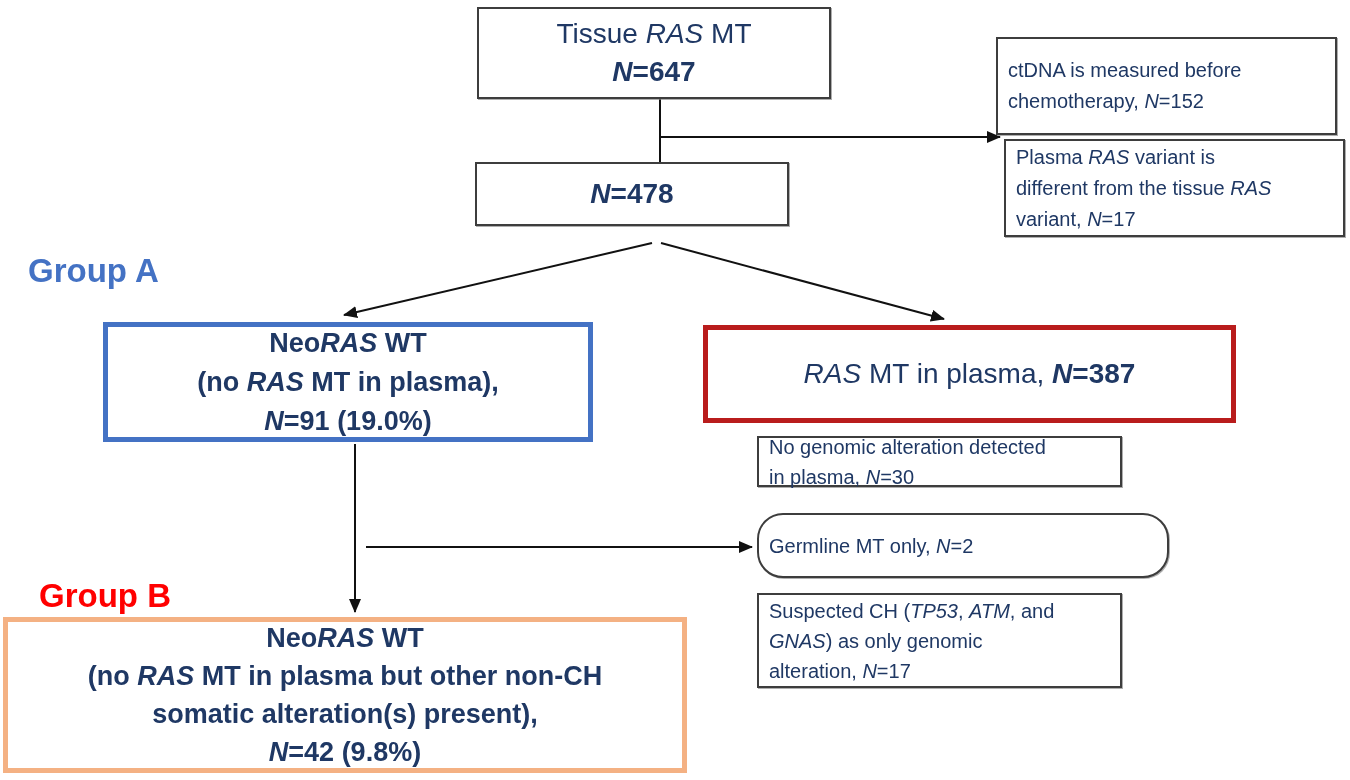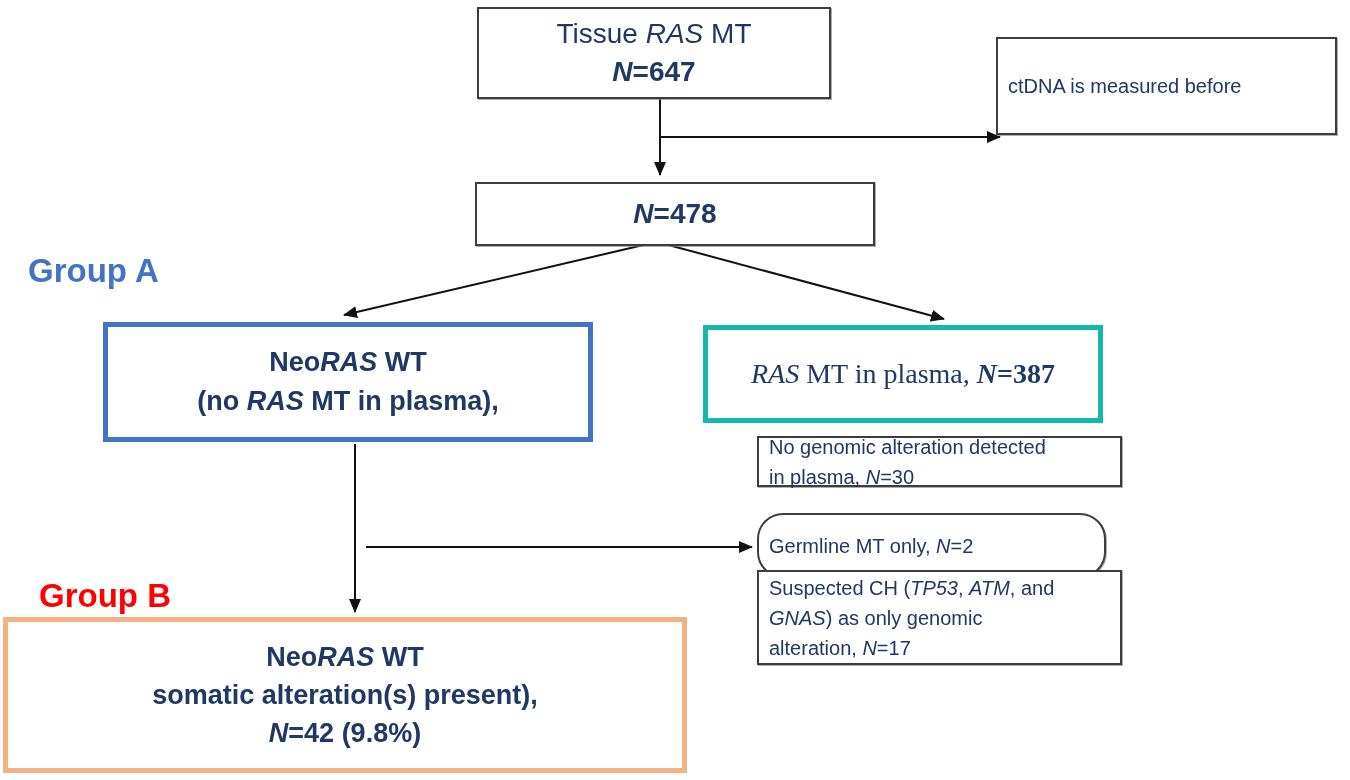--- a/index.html
+++ b/index.html
@@ -12,26 +12,26 @@
   .thinbox{border:2px solid #3d3d3d;box-shadow:1px 1px 0 rgba(130,130,130,0.65);}
   .center{align-items:center;text-align:center;}
   .leftpad{padding:4px 10px;text-align:left;}
   .i{font-style:italic;text-align:center;}
   .b{font-weight:bold;}
   .line{white-space:pre-wrap;}
 
   #tissue-box{left:477px;top:7px;width:354px;height:92px;font-size:28px;line-height:38px;}
   #ctdna-box{left:996px;top:37px;width:341px;height:98px;font-size:20px;line-height:31px;}
   #plasma-box{left:1004px;top:139px;width:341px;height:98px;font-size:20px;line-height:31px;}
-  #n478-box{left:475px;top:182px;width:400px;height:64px;font-size:28px;}
+  #n478-box{left:475px;top:162px;width:314px;height:64px;font-size:28px;}
   #group-a-box{left:103px;top:322px;width:490px;height:120px;border:5px solid var(--blue,#4472c4);font-size:27px;line-height:39px;font-weight:bold;}
-  #ras-mt-box{left:703px;top:325px;width:400px;height:98px;border:5px solid #14b8a6;font-size:28px;font-family:Liberation Serif, serif;}
+  #ras-mt-box{left:703px;top:325px;width:533px;height:98px;border:5px solid #b91c1c;font-size:28px;}
   #no-genomic-box{left:757px;top:436px;width:365px;height:51px;font-size:20px;line-height:30px;}
-  #germline-box{left:757px;top:513px;width:349px;height:65px;font-size:20px;line-height:30px;border-radius:26px;}
-  #suspected-box{left:757px;top:570px;width:365px;height:95px;font-size:20px;line-height:30px;}
+  #germline-box{left:757px;top:513px;width:412px;height:65px;font-size:20px;line-height:30px;border-radius:26px;}
+  #suspected-box{left:757px;top:593px;width:365px;height:95px;font-size:20px;line-height:30px;}
   #group-b-box{left:3px;top:617px;width:684px;height:156px;border:5px solid var(--peach,#f4b183);font-size:27px;line-height:38px;font-weight:bold;}
 
   .grp-label{position:absolute;z-index:2;font-size:33px;font-weight:bold;}
   #group-a-label{left:28px;top:252px;color:var(--blue,#4472c4);}
   #group-b-label{left:39px;top:577px;color:var(--red,#ff0000);}
 </style>
 </head>
 <body>
 
 <div id="stage">
@@ -50,32 +50,39 @@
     <line x1="366" y1="547" x2="752" y2="547" stroke="#111111" stroke-width="2" marker-end="url(#ah)"></line>
   </svg>
 
   <div class="box thinbox center" id="tissue-box">
     <div class="line"><span>Tissue </span><span class="i">RAS</span><span> MT</span></div>
     <div class="line b"><span class="i">N</span><span>=647</span></div>
   </div>
 
   <div class="box thinbox leftpad" id="ctdna-box">
     <div class="line"><span>ctDNA is measured before</span></div>
+    <div class="line"><span>chemotherapy, </span><span class="i">N</span><span>=152</span></div>
   </div>
 
+  <div class="box thinbox leftpad" id="plasma-box">
+    <div class="line"><span>Plasma </span><span class="i">RAS</span><span> variant is</span></div>
+    <div class="line"><span>different from the tissue </span><span class="i">RAS</span></div>
+    <div class="line"><span>variant, </span><span class="i">N</span><span>=17</span></div>
+  </div>
 
   <div class="box thinbox center" id="n478-box">
     <div class="line b"><span class="i">N</span><span>=478</span></div>
   </div>
 
   <div class="grp-label" id="group-a-label">Group A</div>
 
   <div class="box center" id="group-a-box">
     <div class="line"><span>Neo</span><span class="i">RAS</span><span> WT</span></div>
     <div class="line"><span>(no </span><span class="i">RAS</span><span> MT in plasma),</span></div>
+    <div class="line"><span class="i">N</span><span>=91 (19.0%)</span></div>
   </div>
 
   <div class="box center" id="ras-mt-box">
     <div class="line"><span class="i">RAS</span><span> MT in plasma, </span><span class="b i">N</span><span class="b">=387</span></div>
   </div>
 
   <div class="box thinbox leftpad" id="no-genomic-box">
     <div class="line"><span>No genomic alteration detected</span></div>
     <div class="line"><span>in plasma, </span><span class="i">N</span><span>=30</span></div>
   </div>
@@ -87,17 +94,18 @@
   <div class="box thinbox leftpad" id="suspected-box">
     <div class="line"><span>Suspected CH (</span><span class="i">TP53</span><span>, </span><span class="i">ATM</span><span>, and</span></div>
     <div class="line"><span class="i">GNAS</span><span>) as only genomic</span></div>
     <div class="line"><span>alteration, </span><span class="i">N</span><span>=17</span></div>
   </div>
 
   <div class="grp-label" id="group-b-label">Group B</div>
 
   <div class="box center" id="group-b-box">
     <div class="line"><span>Neo</span><span class="i">RAS</span><span> WT</span></div>
+    <div class="line"><span>(no </span><span class="i">RAS</span><span> MT in plasma but other non-CH</span></div>
     <div class="line"><span>somatic alteration(s) present),</span></div>
     <div class="line"><span class="i">N</span><span>=42 (9.8%)</span></div>
   </div>
 
 </div>
 
 </body></html>

